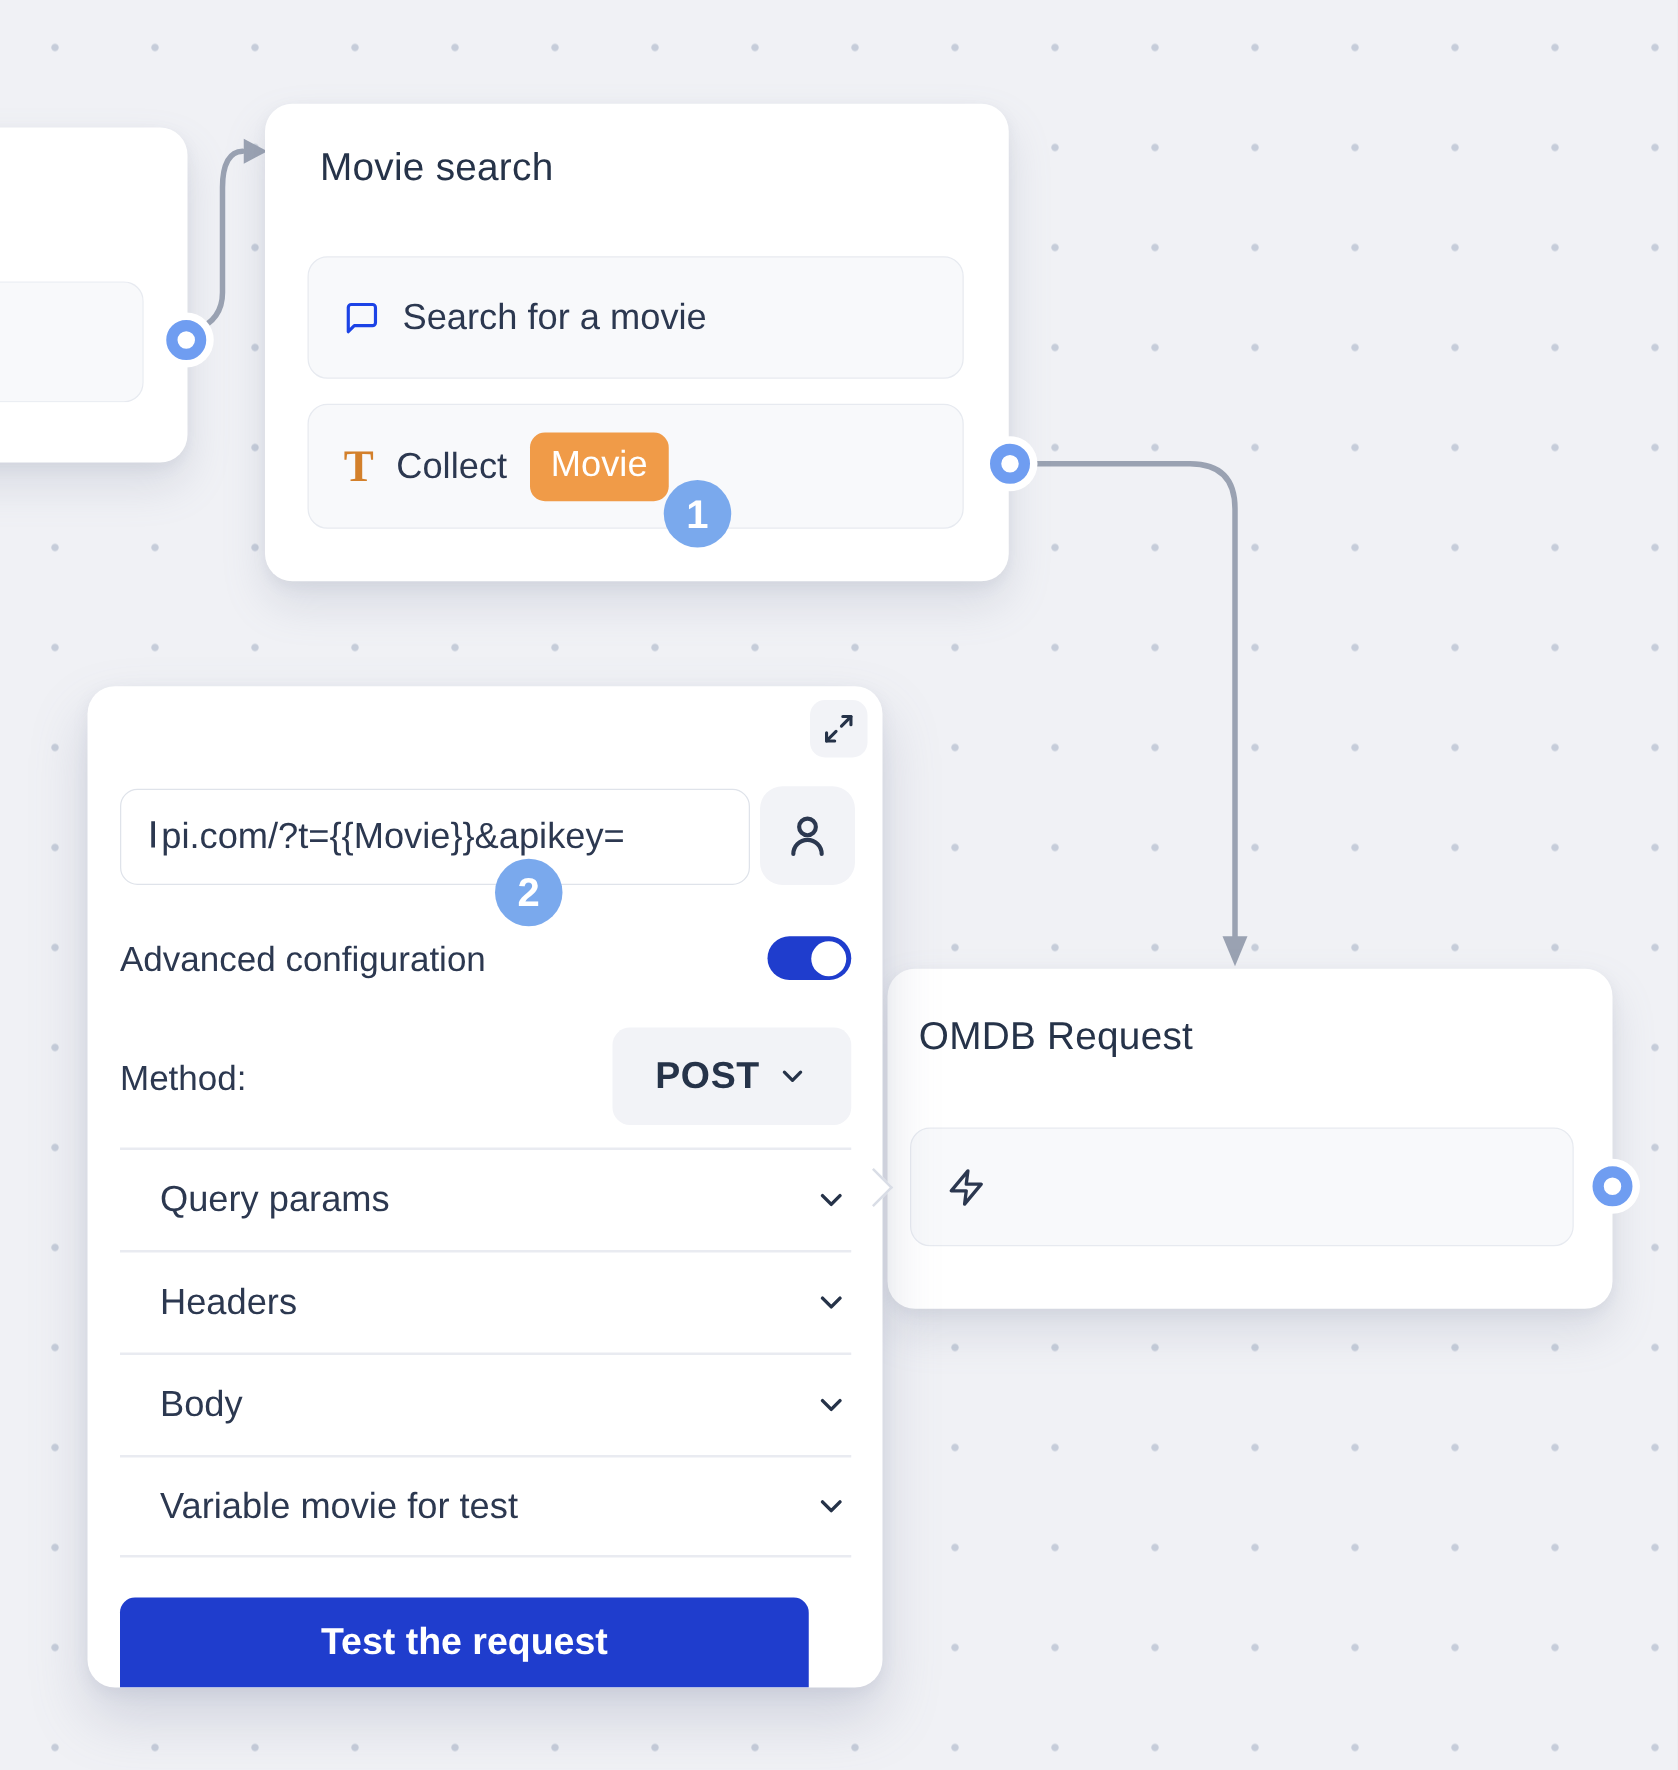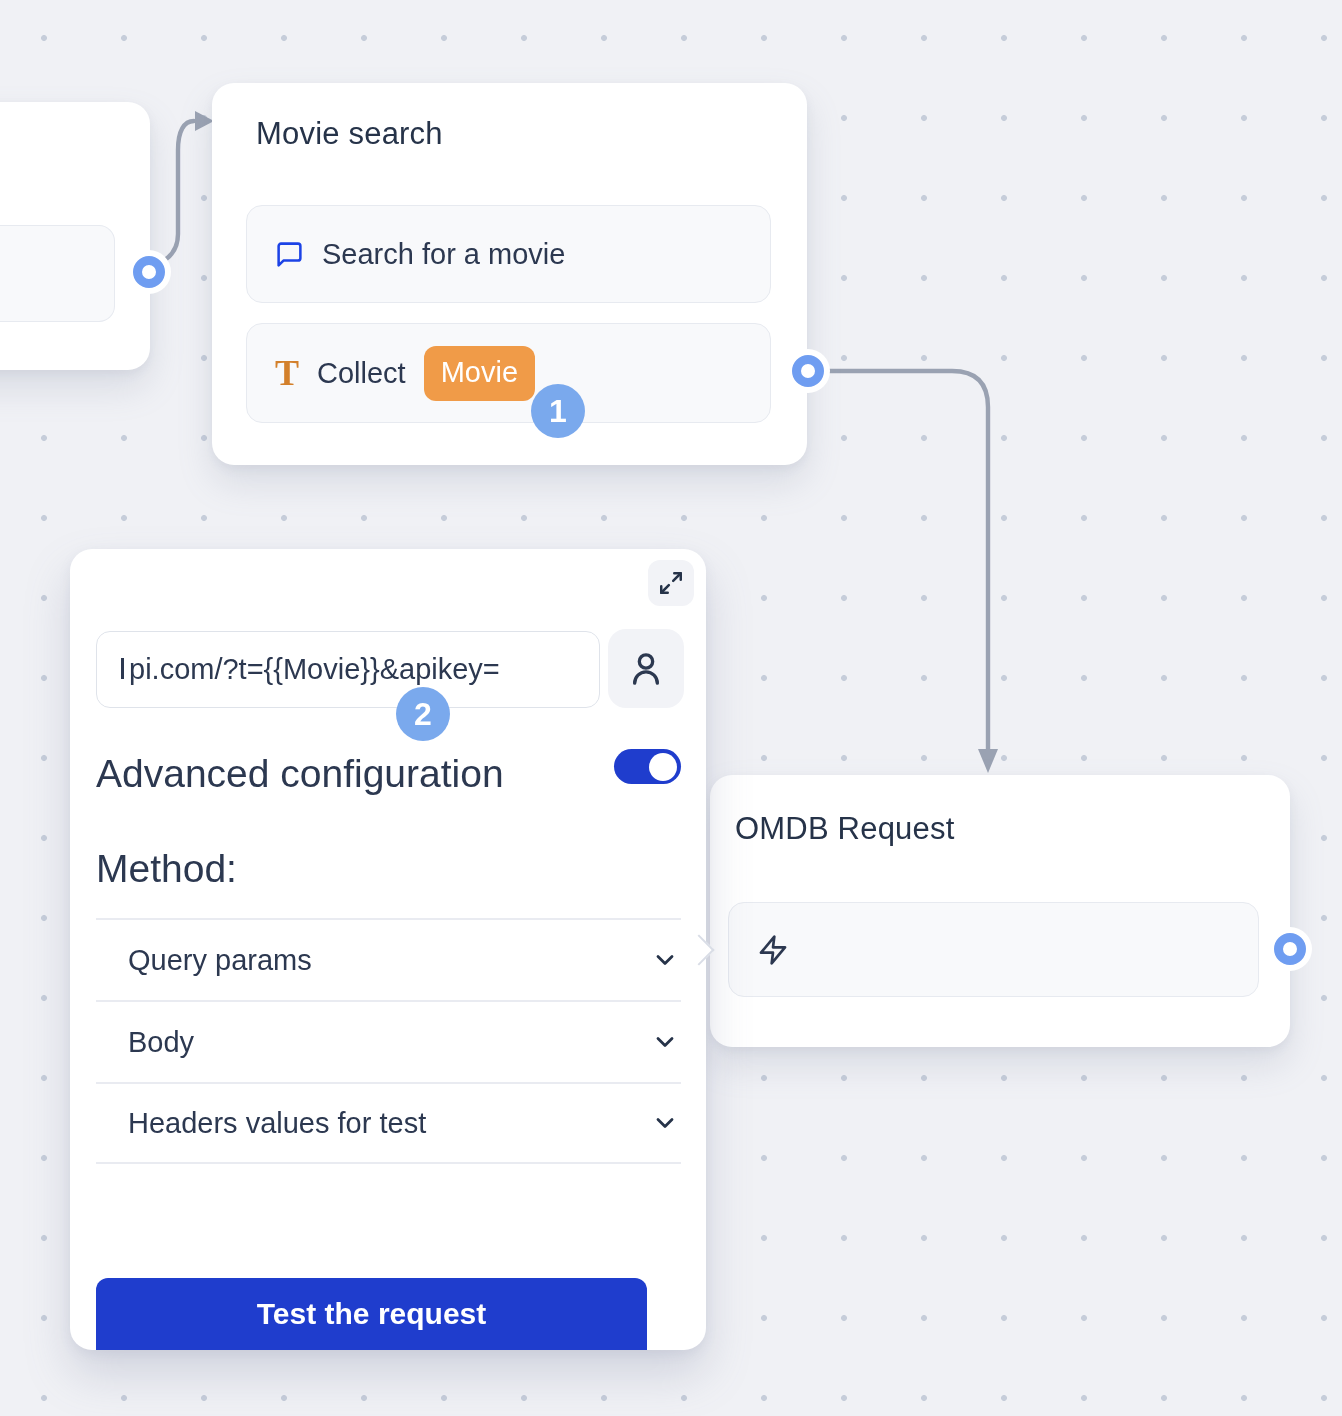--- a/index.html
+++ b/index.html
@@ -60,21 +60,21 @@
   .person-btn { left:538px; top:80px; width:76px; height:79px; border-radius:18px; }
 
   .text-field {
     position:absolute; left:26px; top:82px; width:504px; height:77px;
     background:#fff; border:1.5px solid #dfe3ea; border-radius:14px;
     display:flex; align-items:center; overflow:hidden; padding-left:24px;
   }
   .url-text { font-size:29px; color:#2c3850; white-space:nowrap; }
   .url-text::before { content:""; display:inline-block; width:3px; height:21px; background:#2c3850; margin-right:5px; }
 
-  .row-label { position:absolute; left:26px; font-size:39px; color:#2c3850; }
+  .row-label { position:absolute; left:26px; font-size:28px; color:#2c3850; }
 
   .toggle {
     position:absolute; left:544px; top:200px; width:67px; height:35px;
     background:#1f3dcd; border-radius:18px;
   }
   .toggle .knob { position:absolute; right:4px; top:3.5px; width:28px; height:28px; background:#fff; border-radius:50%; }
 
   .dropdown {
     position:absolute; left:420px; top:273px; width:191px; height:78px;
     background:#f2f3f7; border-radius:14px; display:flex; align-items:center; justify-content:center; gap:13px;
@@ -179,40 +179,56 @@
         </svg>
       </span>
     </div>
 
     <div class="row-label" style="top:203px;">Advanced configuration</div>
     <div class="toggle">
       <div class="knob"></div>
     </div>
 
     <div class="row-label" style="top:298px;">Method:</div>
+    <div class="dropdown">
+      <span class="dd-value">POST</span>
+      <span class="icon">
+        <svg width="26" height="26" viewBox="0 0 24 24" fill="none" stroke="#263349" stroke-width="2.4" stroke-linecap="round" stroke-linejoin="round">
+          <polyline points="6 9 12 15 18 9"></polyline>
+        </svg>
+      </span>
+    </div>
 
     <div class="accordion">
       <div class="acc-row">
         <span class="acc-label">Query params</span>
         <span class="icon">
           <svg width="28" height="28" viewBox="0 0 24 24" fill="none" stroke="#263349" stroke-width="2.4" stroke-linecap="round" stroke-linejoin="round">
               <polyline points="6 9 12 15 18 9"></polyline>
             </svg>
         </span>
       </div>
       <div class="acc-row">
+        <span class="acc-label">Headers</span>
+        <span class="icon">
+          <svg width="28" height="28" viewBox="0 0 24 24" fill="none" stroke="#263349" stroke-width="2.4" stroke-linecap="round" stroke-linejoin="round">
+              <polyline points="6 9 12 15 18 9"></polyline>
+            </svg>
+        </span>
+      </div>
+      <div class="acc-row">
         <span class="acc-label">Body</span>
         <span class="icon">
           <svg width="28" height="28" viewBox="0 0 24 24" fill="none" stroke="#263349" stroke-width="2.4" stroke-linecap="round" stroke-linejoin="round">
               <polyline points="6 9 12 15 18 9"></polyline>
             </svg>
         </span>
       </div>
       <div class="acc-row">
-        <span class="acc-label">Headers values for test</span>
+        <span class="acc-label">Variable movie for test</span>
         <span class="icon">
           <svg width="28" height="28" viewBox="0 0 24 24" fill="none" stroke="#263349" stroke-width="2.4" stroke-linecap="round" stroke-linejoin="round">
               <polyline points="6 9 12 15 18 9"></polyline>
             </svg>
         </span>
       </div>
     </div>
 
     <button class="test-btn">Test the request</button>
   </div>

